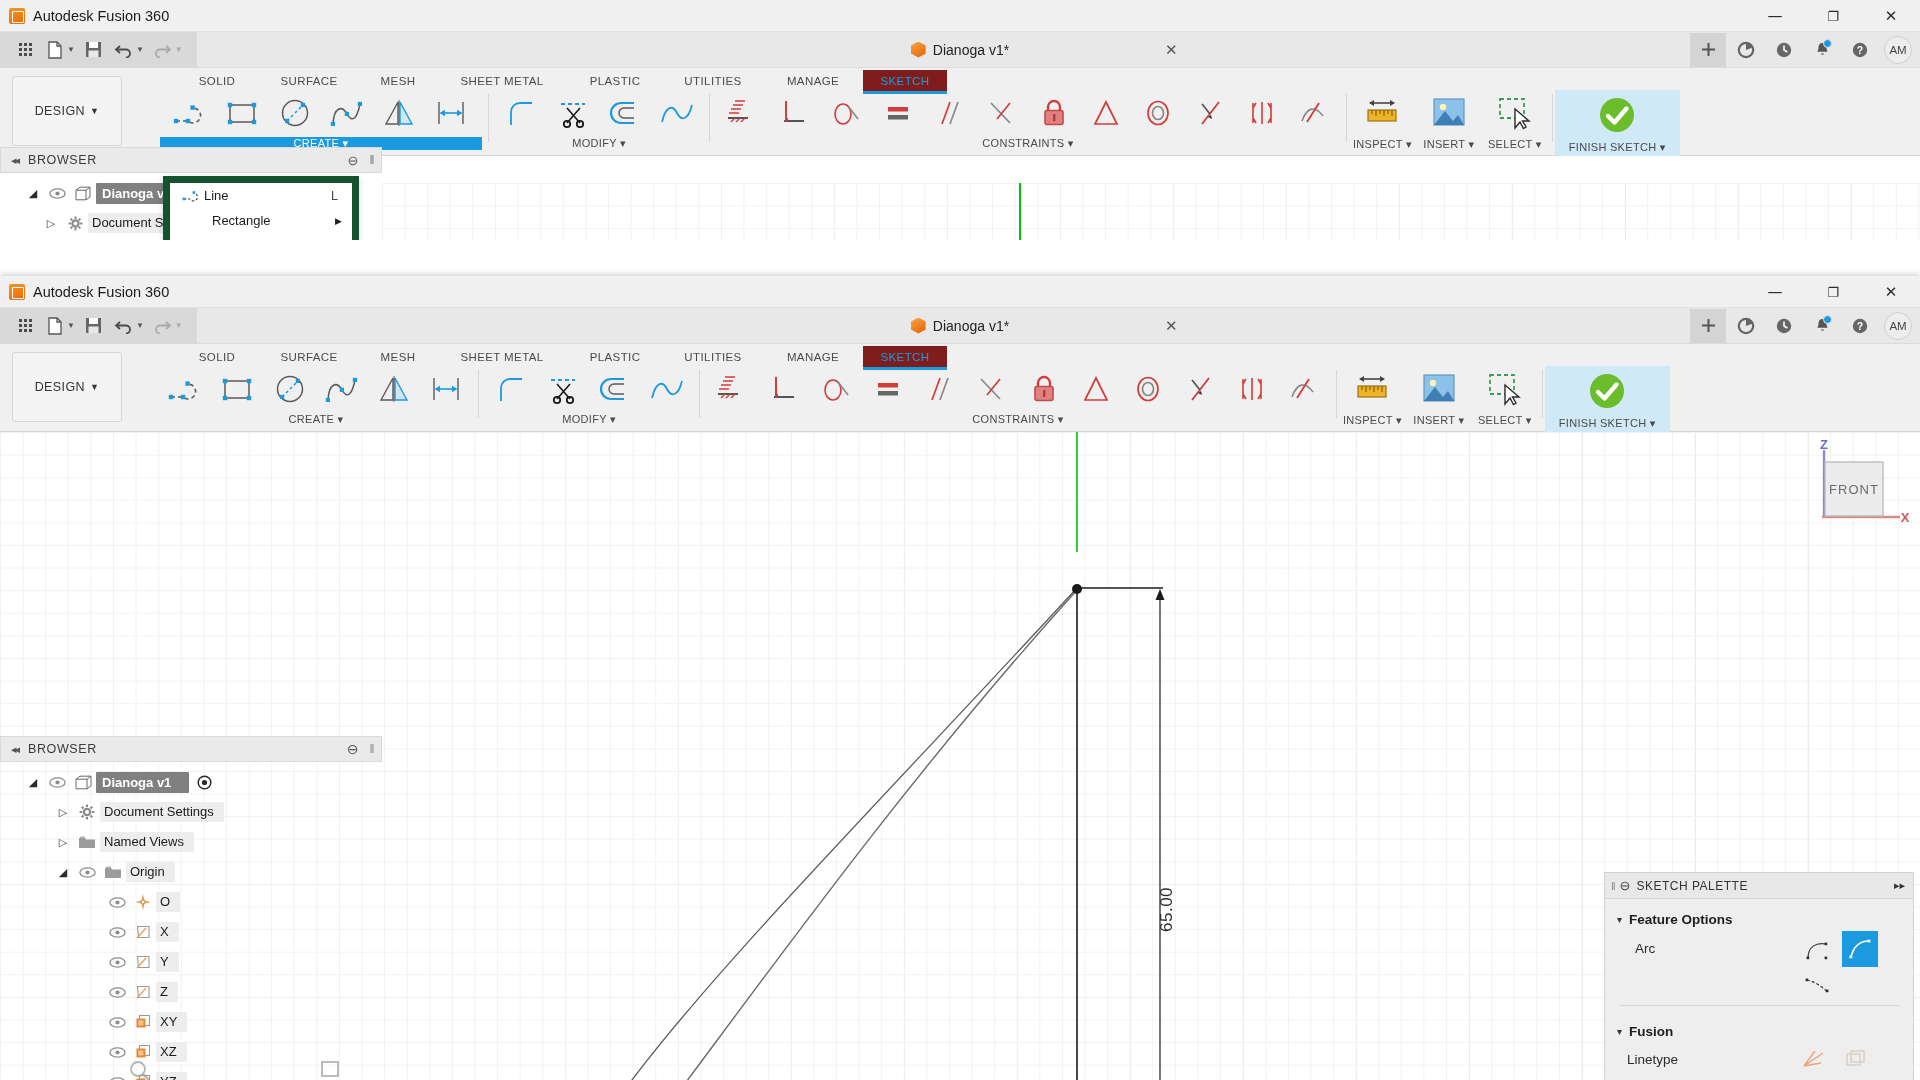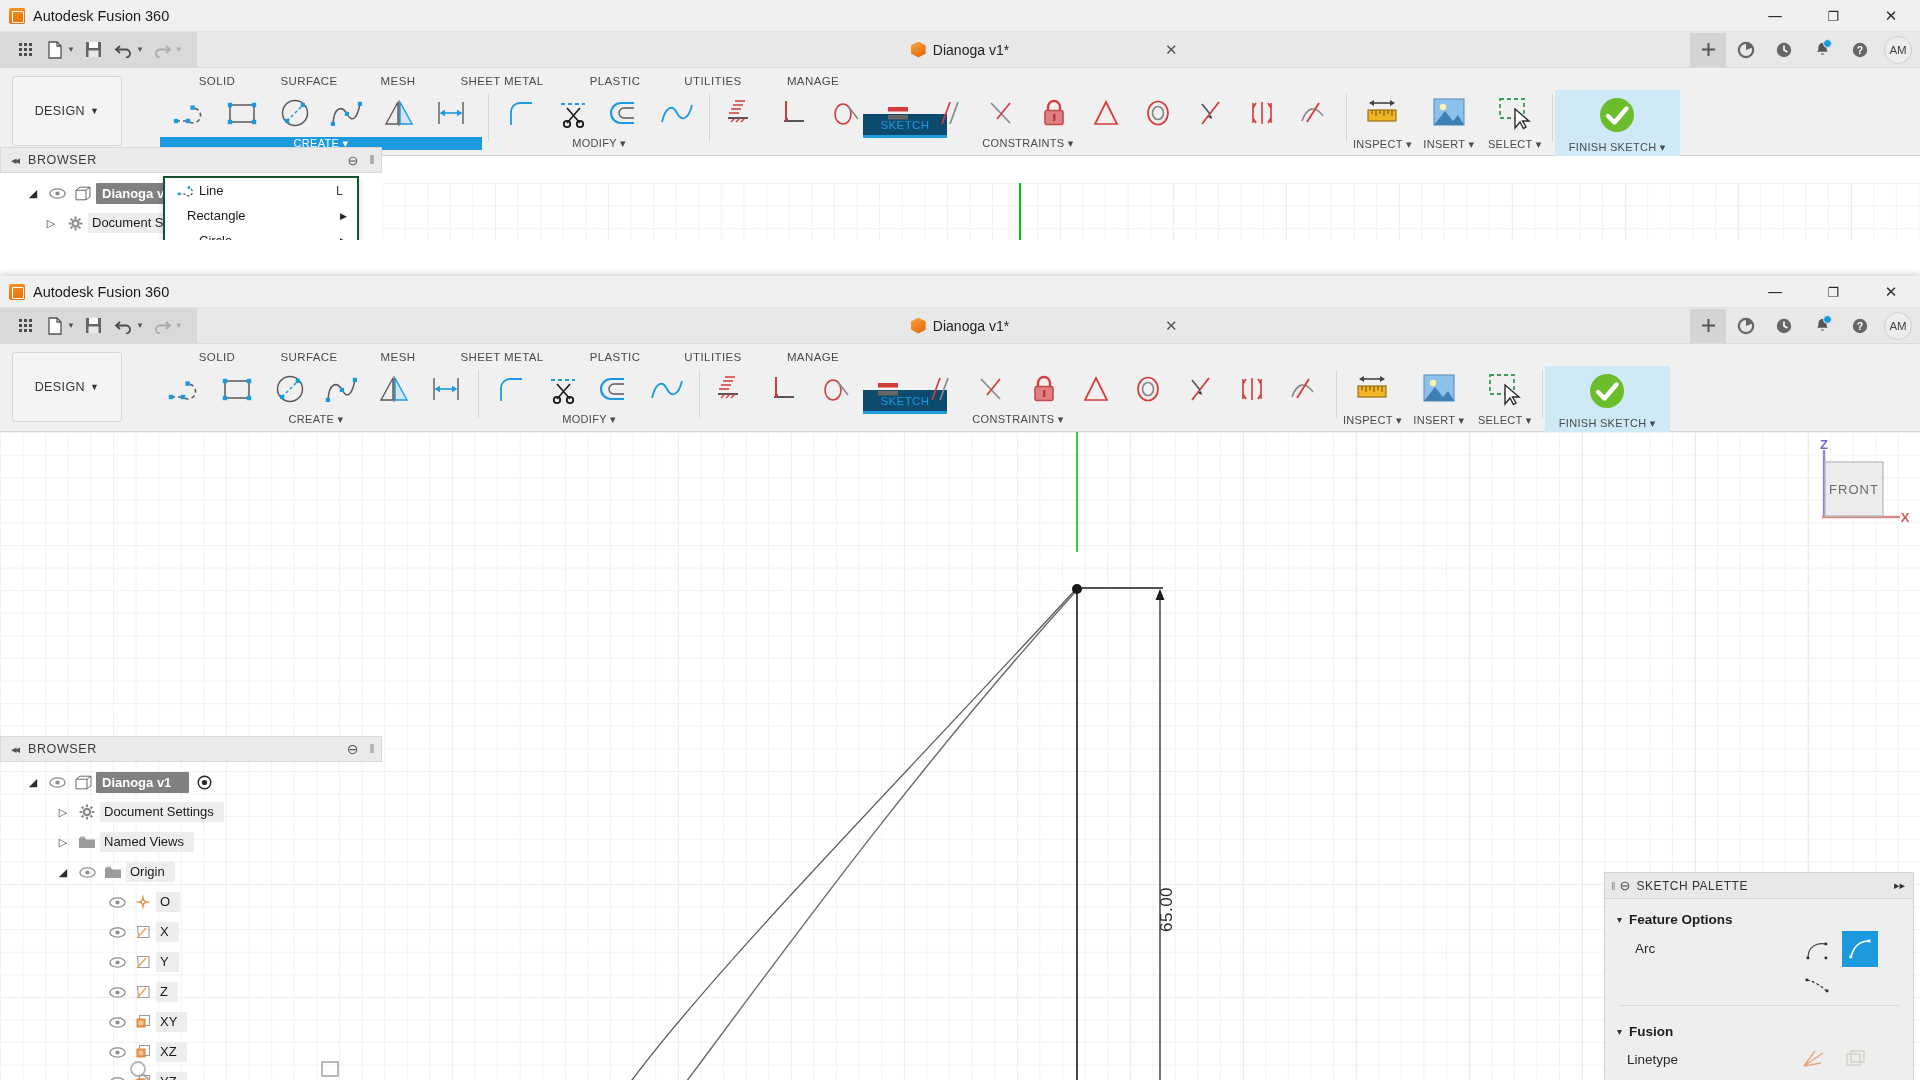--- a/index.html
+++ b/index.html
@@ -76,21 +76,21 @@
     position: absolute; left: 12px; top: 8px; width: 110px; height: 70px;
     border: 1px solid #d6d6d6; background: #f4f4f4; border-radius: 3px;
     display: flex; align-items: center; justify-content: center; font-size: 12.5px; color: #333;
     letter-spacing: .4px;
   }
   .tabs { position: absolute; left: 175px; top: 2px; display: flex; }
   .tab {
     font-size: 11.5px; color: #4a4a4a; letter-spacing: .4px; padding: 5px 0 6px 0;
     text-align: center; position: relative;
   }
-  .tab.active { color: #1b9ae0; background: #0c4a6e; margin-top: 44px; }
+  .tab.active { color: #1b9ae0; background: #7f1d1d; }
   .tab.active::after { content:""; position:absolute; left:0; right:0; bottom:-1px; height: 3px; background: #1b9ae0; }
 
   .panels { position: absolute; left: 160px; top: 22px; right: 0; height: 66px; display: flex; align-items: flex-start; }
   .panel { position: relative; display: flex; flex-direction: column; align-items: center; }
   .panel-icons { display: flex; align-items: center; height: 46px; }
   .ptool {
     width: 52px; height: 46px; display: flex; align-items: center; justify-content: center;
   }
   .ptool svg { display: block; }
   .panel-label {
@@ -126,21 +126,21 @@
       linear-gradient(to right, #f2f2f2 1px, transparent 1px),
       linear-gradient(to bottom, #f2f2f2 1px, transparent 1px),
       linear-gradient(to right, #e4e4e4 1px, transparent 1px),
       linear-gradient(to bottom, #e4e4e4 1px, transparent 1px);
     background-size: 22.6px 22.6px, 22.6px 22.6px, 113px 113px, 113px 113px;
   }
   .viewcube { position: absolute; }
 
   
   .menu {
-    position: absolute; background: #fff; border: 2px solid #14532d;
+    position: absolute; background: #fff; border: 7px solid #14532d;
     box-shadow: 0 2px 6px rgba(0,0,0,.18); z-index: 40;
   }
   .menu-row {
     display: flex; align-items: center; height: 25px; font-size: 13px; color: #1a1a1a;
     padding-left: 8px; position: relative; white-space: nowrap;
   }
   .menu-row .m-ico { width: 26px; display: flex; align-items: center; justify-content: center; }
   .menu-row .m-lbl { flex: 1; }
   .menu-row .m-key { color: #444; padding-right: 14px; font-size: 12.5px; }
   .menu-row .m-sub { position: absolute; right: 10px; font-size: 9px; color: #222; }
@@ -536,21 +536,21 @@
         <span class="m-ico">
           <svg width="19" height="13" viewBox="0 0 19 13">
               <path d="M2 10 L8 10 a4 4 0 1 0 4-6" fill="none" stroke="#3a3a3a" stroke-width="1.1" stroke-dasharray="2.4 1.8"></path>
               <rect x="0.6" y="8.6" width="2.6" height="2.6" fill="#1b9ae0"></rect>
               <rect x="10.6" y="2.2" width="2.6" height="2.6" fill="#1b9ae0"></rect>
             </svg>
         </span>
         <span class="m-lbl">Line</span>
         <span class="m-key">L</span>
       </div>
-      <div class="menu-row" style="padding-left:22px">
+      <div class="menu-row" style="padding-left:42px">
         <span class="m-lbl">Rectangle</span>
         <span class="m-sub">▶</span>
       </div>
       <div class="menu-row" style="padding-left:34px">
         <span class="m-lbl">Circle</span>
         <span class="m-sub">▶</span>
       </div>
 
     </div>
 

